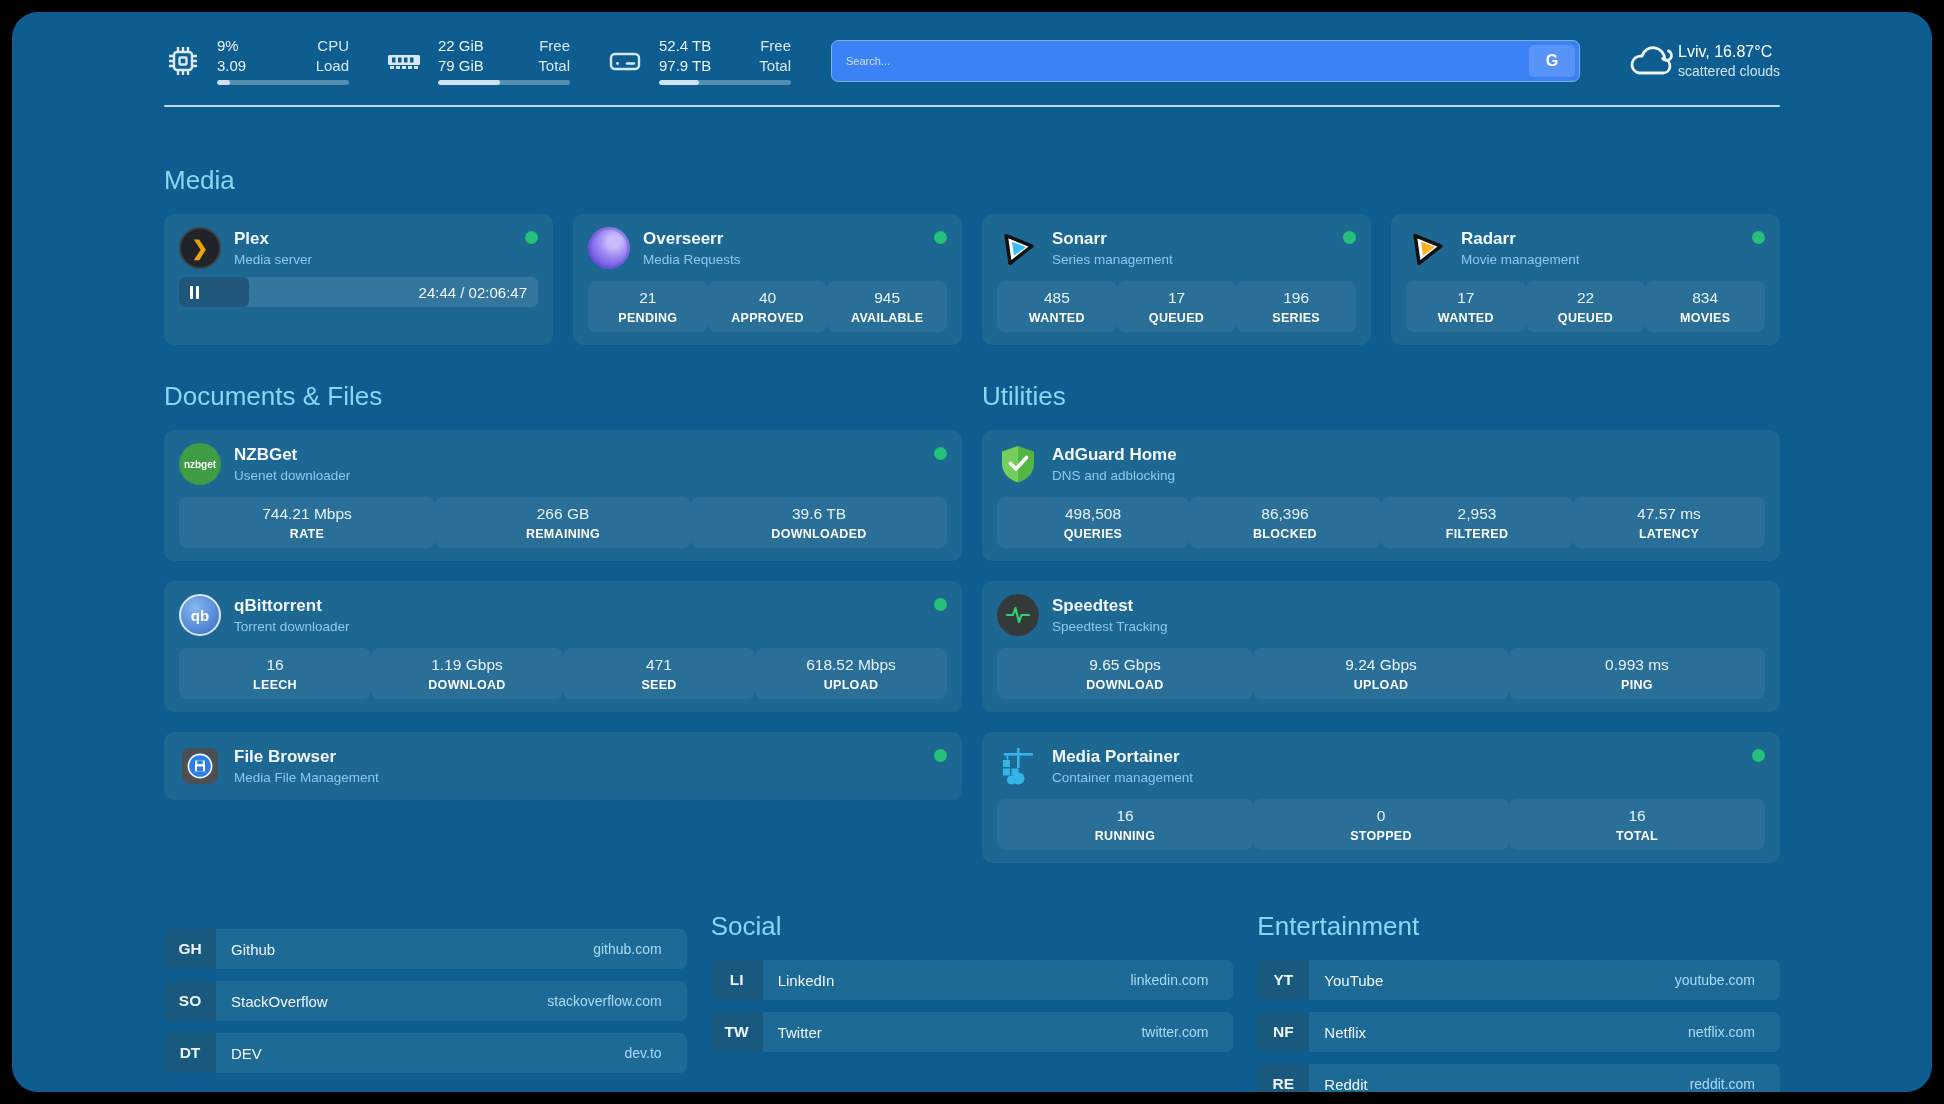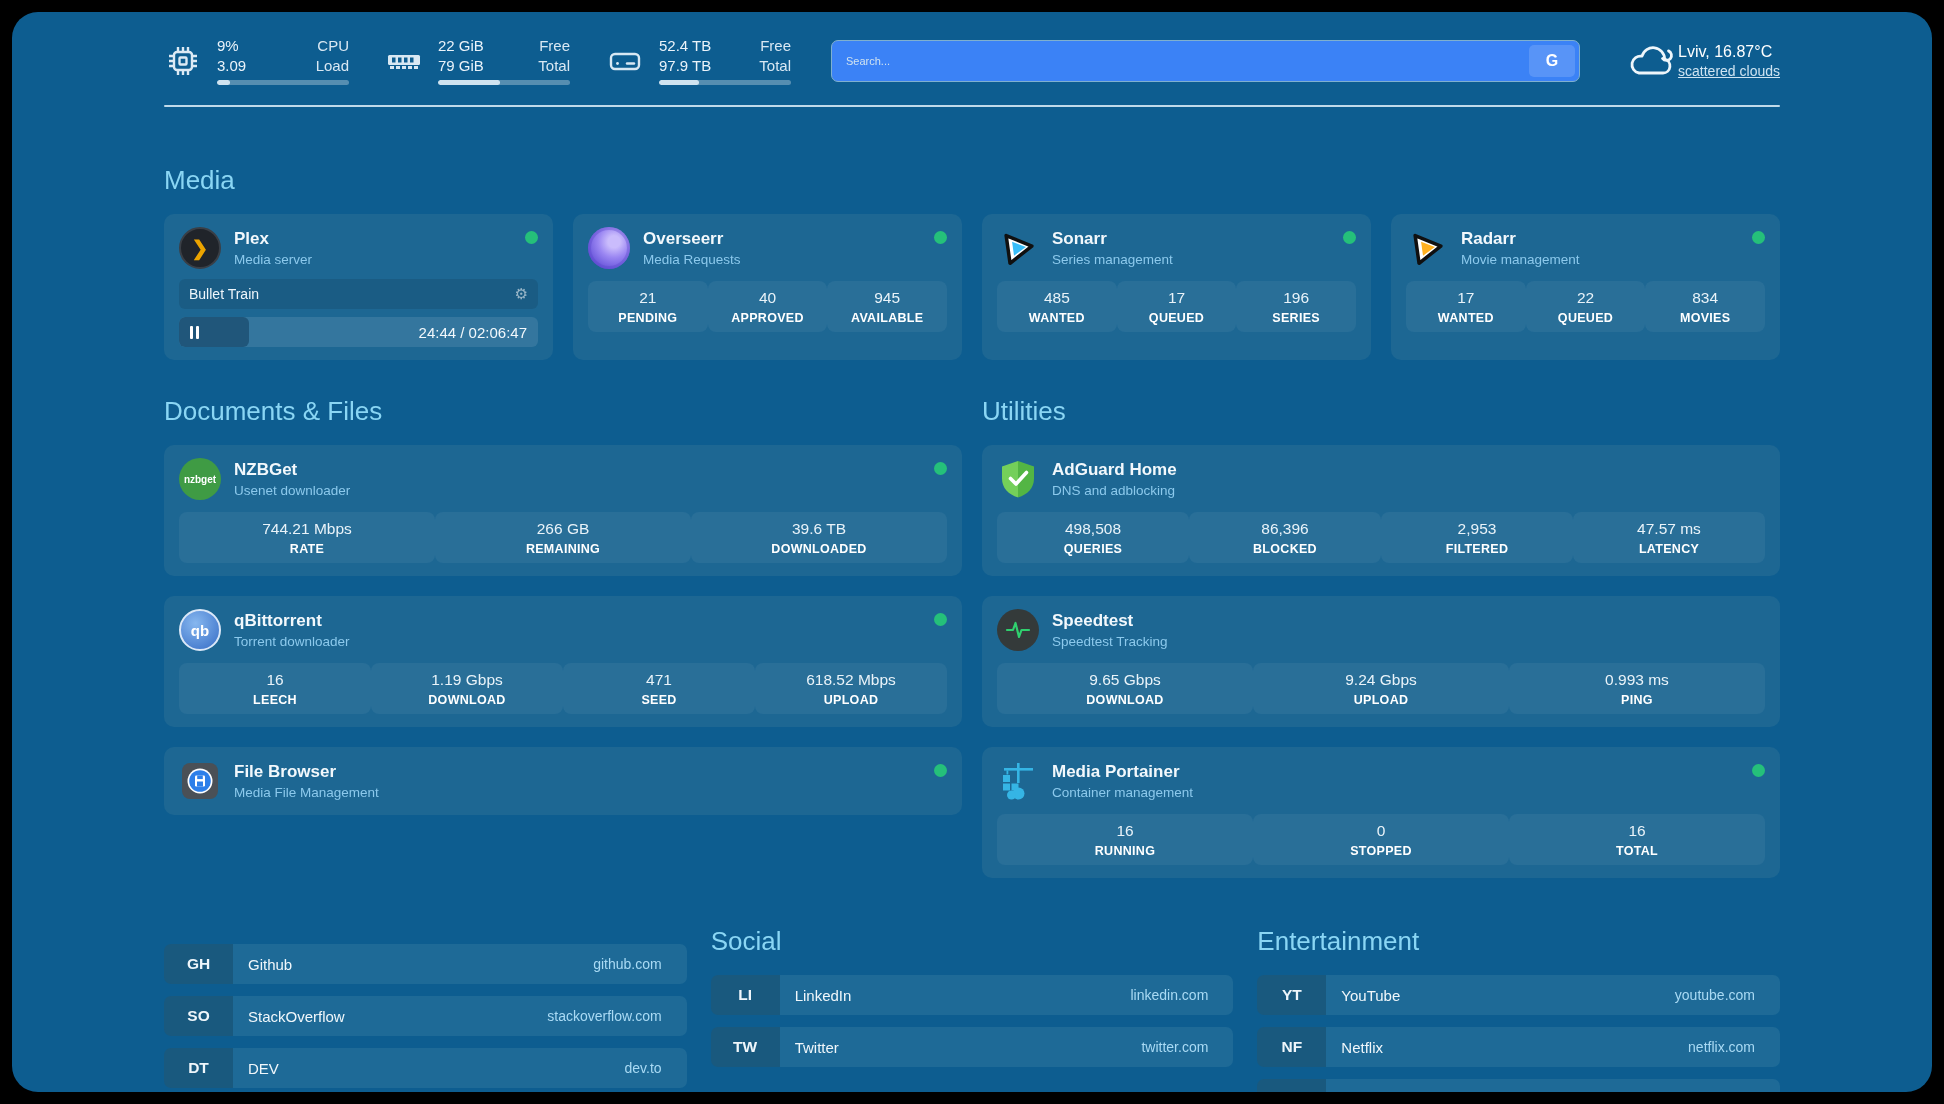--- a/index.html
+++ b/index.html
@@ -19,21 +19,21 @@
   .sys-bar { height:5px; border-radius:3px; background:rgba(255,255,255,.30); overflow:hidden; }
   .sys-fill { height:100%; border-radius:3px; background:#cfe3f0; }
 
   .searchwrap { flex:1; margin:0 46px 0 40px; position:relative; }
   .searchwrap input { width:100%; height:42px; background:#3b82f6; border:1.5px solid #7fb0cf; border-radius:7px; color:#eaf4fb; font-size:11px; padding:0 60px 0 14px; outline:none; font-family:"Liberation Sans",sans-serif; }
   .searchwrap input::placeholder { color:#cfe2f0; }
   .search-btn { position:absolute; right:5px; top:5px; bottom:5px; width:46px; background:rgba(255,255,255,.15); border:none; border-radius:5px; color:#fff; font-size:16px; font-weight:700; cursor:pointer; font-family:"Liberation Sans",sans-serif; }
 
   .weather { display:flex; align-items:center; flex:none; }
   .weather-main { color:#fff; font-size:16px; }
-  .weather-sub { color:#cfe4f2; font-size:14px; margin-top:2px;text-decoration:underline; }
+  .weather-sub { color:#cfe4f2; font-size:14px; margin-top:2px; }
 
   .divider { height:2px; background:rgba(225,240,250,.85); border-radius:1px; margin-top:20px; }
 
   
   .section-title { font-size:26px; font-weight:500; color:#8ad6f4; }
   .media-title { margin-top:58px; }
   .media-grid { display:grid; grid-template-columns:repeat(4,1fr); gap:20px; margin-top:18px; }
 
   .card { background:#1d6793; border-radius:10px; padding:13px 15px; }
   .card-head { display:flex; align-items:center; gap:13px; }
@@ -56,21 +56,21 @@
   .pause span { width:3px; height:13px; background:#fff; border-radius:1px; }
   .np-time { margin-left:auto; z-index:1; font-size:15px; color:#f2f8fc; }
 
   .mid-grid { display:grid; grid-template-columns:1fr 1fr; gap:20px; margin-top:36px; }
   .col-cards { display:flex; flex-direction:column; gap:20px; margin-top:18px; }
 
   
   .links-grid { display:grid; grid-template-columns:repeat(3,1fr); gap:24px; margin-top:48px; }
   .link-rows { display:flex; flex-direction:column; gap:12px; margin-top:18px; }
   .link-row { display:flex; align-items:center; height:40px; background:#1e6a97; border-radius:7px; overflow:hidden; cursor:pointer; }
-  .link-abbr { width:69px; align-self:stretch; background:rgba(0,0,0,.16); display:flex; align-items:center; justify-content:center; font-size:15.5px; font-weight:600; color:#eef6fb; flex:none; }
+  .link-abbr { width:52px; align-self:stretch; background:rgba(0,0,0,.16); display:flex; align-items:center; justify-content:center; font-size:15.5px; font-weight:600; color:#eef6fb; flex:none; }
   .link-name { padding-left:15px; font-size:15px; color:#f0f7fb; }
   .link-url { margin-left:auto; padding-right:25px; font-size:14px; color:#a9daf4; }
 
   
   .icon-plex { background:#20242a; border:2px solid #3a3f46; color:#eba400; font-size:20px; font-weight:700; }
   .icon-overseerr { background:radial-gradient(circle at 62% 35%, #cabcfc 0 16%, #9a86f2 42%, #6350d8 78%); box-shadow:inset 0 0 0 3px rgba(90,70,200,.35); }
   .icon-nzbget { background:#3f9b44; color:#fff; font-size:10px; font-weight:700; }
   .icon-qb { background:radial-gradient(circle at 38% 32%, #86b7ef, #4a7fd0 75%); border:2px solid #dbe8f8; color:#fff; font-size:15px; font-weight:700; }
   .icon-speedtest { background:#343a3a; }
   .icon-portainer, .icon-filebrowser, .icon-arr { border-radius:0; }
@@ -193,24 +193,20 @@
 
       <div class="card">
         <div class="card-head">
           <span class="app-icon icon-plex">❯</span>
           <div>
             <div class="app-name">Plex</div>
             <div class="app-sub">Media server</div>
           </div>
           <span class="dot"></span>
         </div>
-        <div class="np-row">
-          <span>Bullet Train</span>
-          <span class="np-gear">⚙</span>
-        </div>
         <div class="progress-row">
           <div class="progress-fill" style="width: 19.5%;"></div>
           <span class="pause">
               <span></span>
               <span></span>
             </span>
           <span class="np-time">24:44 / 02:06:47</span>
         </div>
       </div>
 

